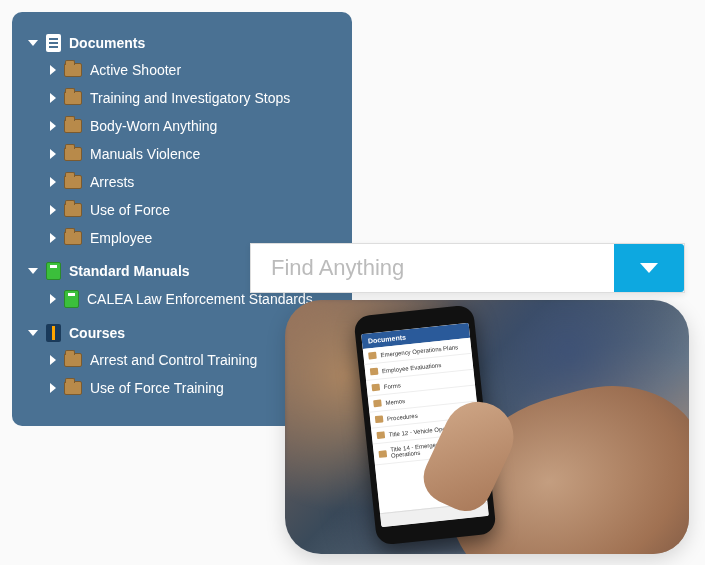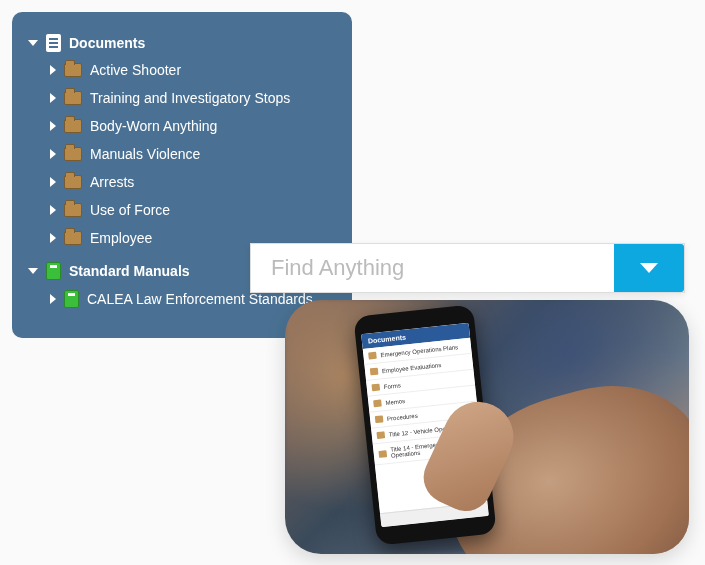--- a/index.html
+++ b/index.html
@@ -305,20 +305,39 @@
     </div>
     <div class="tree-children">
       <div class="tree-item">
         <span class="caret caret-right"></span>
         <span class="icon manual-icon"></span>
         <span>CALEA Law Enforcement Standards</span>
       </div>
     </div>
   </div>
 
+  <div class="tree-section">
+    <div class="tree-header">
+      <span class="caret caret-down"></span>
+      <span class="icon course-icon"></span>
+      <span>Courses</span>
+    </div>
+    <div class="tree-children">
+      <div class="tree-item">
+        <span class="caret caret-right"></span>
+        <span class="icon folder-icon"></span>
+        <span>Arrest and Control Training</span>
+      </div>
+      <div class="tree-item">
+        <span class="caret caret-right"></span>
+        <span class="icon folder-icon"></span>
+        <span>Use of Force Training</span>
+      </div>
+    </div>
+  </div>
 
 </div>
 
 <div class="phone-card">
   <div class="blur-bg"></div>
   <div class="hand"></div>
   <div class="phone">
     <div class="phone-screen">
       <div class="phone-header">Documents</div>
       <div class="phone-list">

